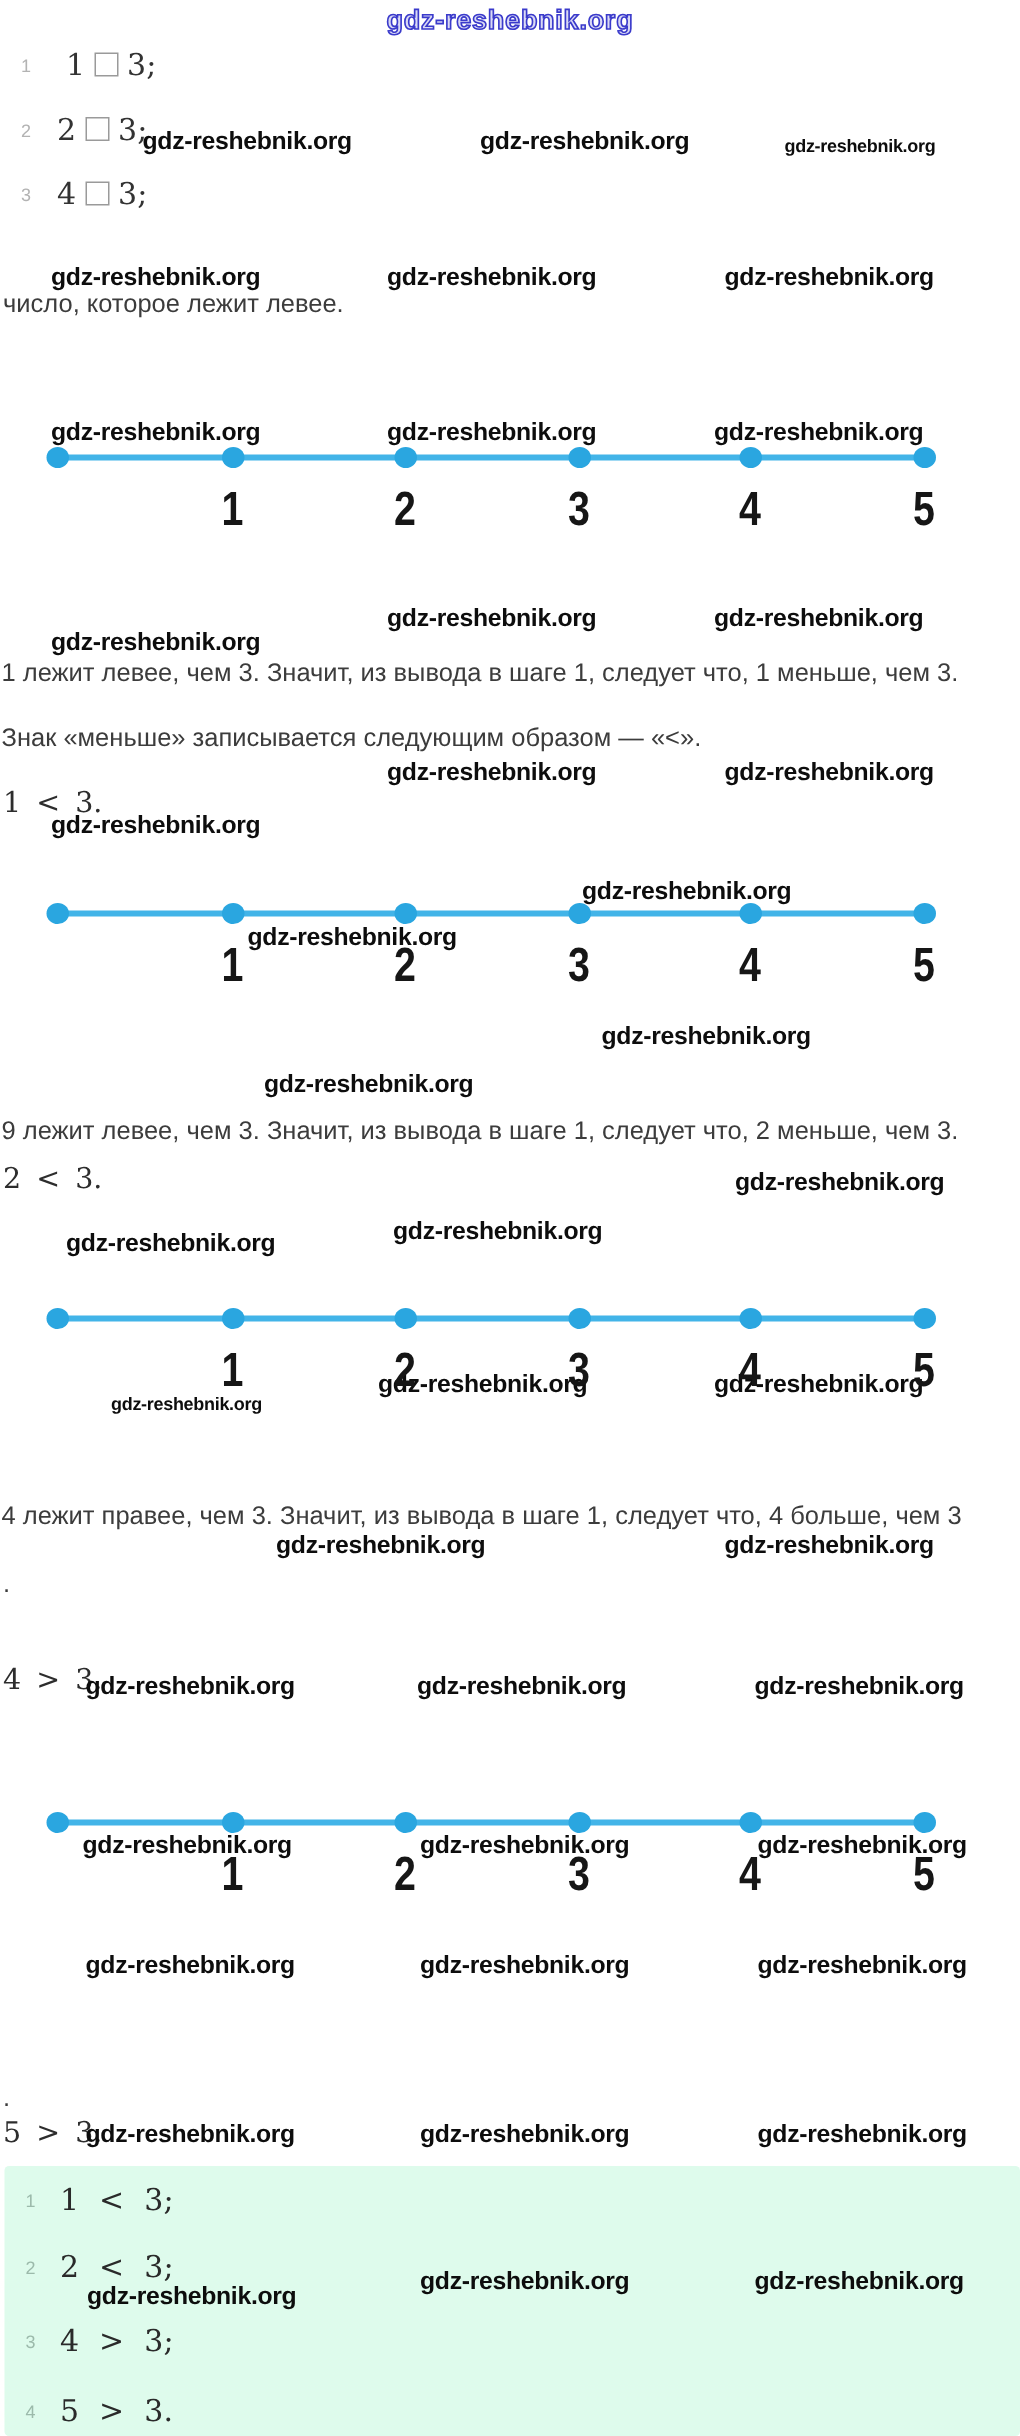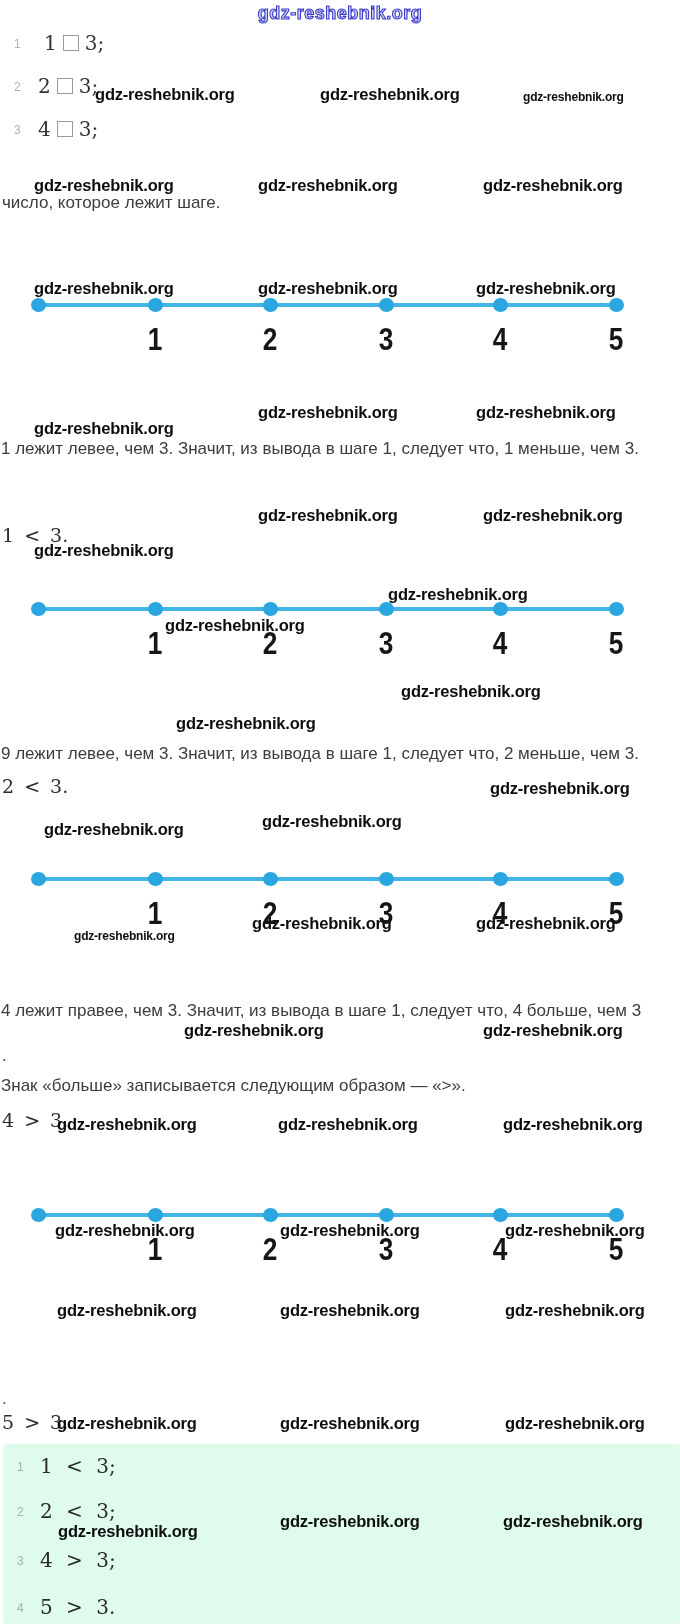--- a/index.html
+++ b/index.html
@@ -38,31 +38,31 @@
 
   <span class="ex-idx" style="left:14px;top:37px">1</span>
   <span class="ex-expr" style="left:44px;top:31px"><span>1</span><span class="slot-box"></span><span>3;</span></span>
 
   <span class="ex-idx" style="left:14px;top:80px">2</span>
   <span class="ex-expr" style="left:38px;top:74px"><span>2</span><span class="slot-box"></span><span>3;</span></span>
 
   <span class="ex-idx" style="left:14px;top:123px">3</span>
   <span class="ex-expr" style="left:38px;top:117px"><span>4</span><span class="slot-box"></span><span>3;</span></span>
 
-  <span class="para" style="left:2px;top:193px">число, которое лежит шаге.</span>
+  <span class="para" style="left:2px;top:193px">число, которое лежит левее.</span>
 
   <span class="para" style="left:1px;top:439px">1 лежит левее, чем 3. Значит, из вывода в шаге 1, следует что, 1 меньше, чем 3.</span>
+  <span class="para" style="left:1px;top:482px">Знак «меньше» записывается следующим образом — «&lt;».</span>
   <span class="math" style="left:2px;top:524px">1 &lt; 3.</span>
 
   <span class="para" style="left:1px;top:744px">9 лежит левее, чем 3. Значит, из вывода в шаге 1, следует что, 2 меньше, чем 3.</span>
   <span class="math" style="left:2px;top:775px">2 &lt; 3.</span>
 
   <span class="para" style="left:1px;top:1001px">4 лежит правее, чем 3. Значит, из вывода в шаге 1, следует что, 4 больше, чем 3</span>
   <span class="para" style="left:2px;top:1046px">.</span>
-  <span class="para" style="left:1px;top:1076px">Знак «больше» записывается следующим образом — «&gt;».</span>
   <span class="math" style="left:2px;top:1109px">4 &gt; 3.</span>
 
   <span class="para" style="left:2px;top:1389px">.</span>
   <span class="math" style="left:2px;top:1411px">5 &gt; 3.</span>
 
   <div class="answers"></div>
 
   <span class="ans-idx" style="left:17px;top:1460px">1</span>
   <span class="ans-expr" style="left:40px;top:1454px">1 &lt; 3;</span>
 

